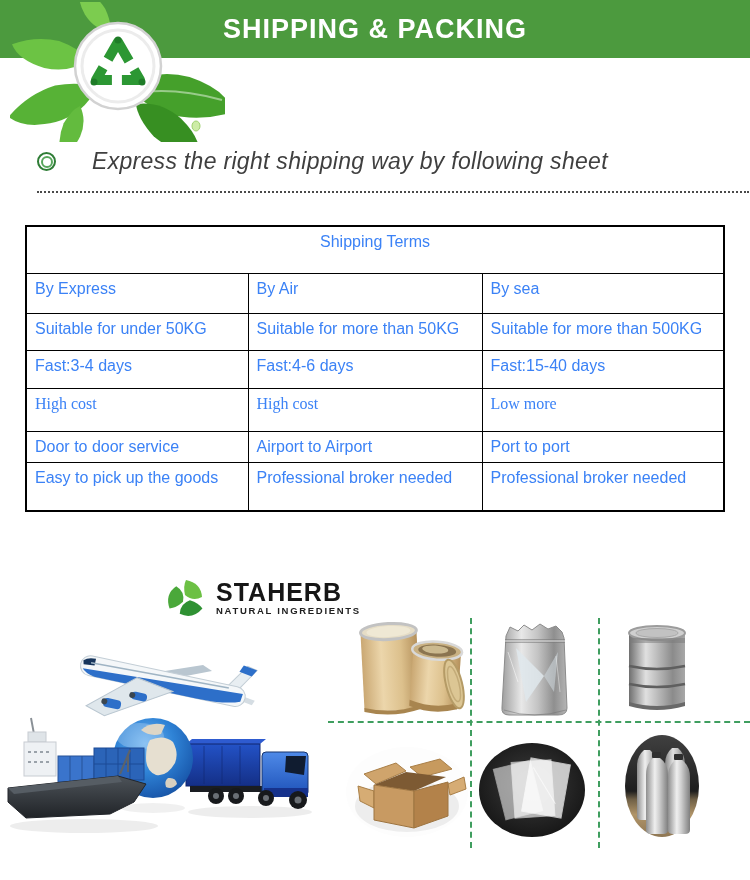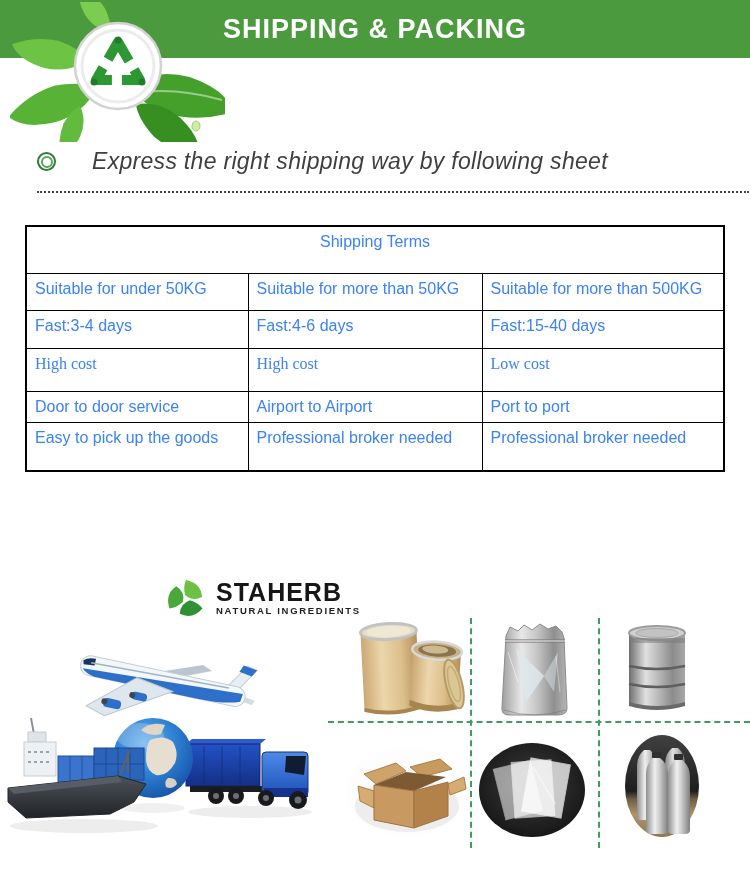--- a/index.html
+++ b/index.html
@@ -83,34 +83,39 @@
   <table class="ship">
     <colgroup>
         <col style="width:222px">
         <col style="width:234px">
         <col style="width:242px">
       </colgroup>
     <tbody>
         <tr>
           <td class="t-title" colspan="3">Shipping Terms</td>
         </tr>
+    <tr class="r1">
+      <td>By Express</td>
+      <td>By Air</td>
+      <td>By sea</td>
+        </tr>
     <tr class="r2">
       <td>Suitable for under 50KG</td>
       <td>Suitable for more than 50KG</td>
       <td>Suitable for more than 500KG</td>
         </tr>
     <tr class="r3">
       <td>Fast:3-4 days</td>
       <td>Fast:4-6 days</td>
       <td>Fast:15-40 days</td>
         </tr>
     <tr class="r4">
       <td>High cost</td>
       <td>High cost</td>
-      <td>Low cost</td>
+      <td>Low more</td>
         </tr>
     <tr class="r5">
       <td>Door to door service</td>
       <td>Airport to Airport</td>
       <td>Port to port</td>
         </tr>
     <tr class="r6">
       <td>Easy to pick up the goods</td>
       <td>Professional broker needed</td>
       <td>Professional broker needed</td>

